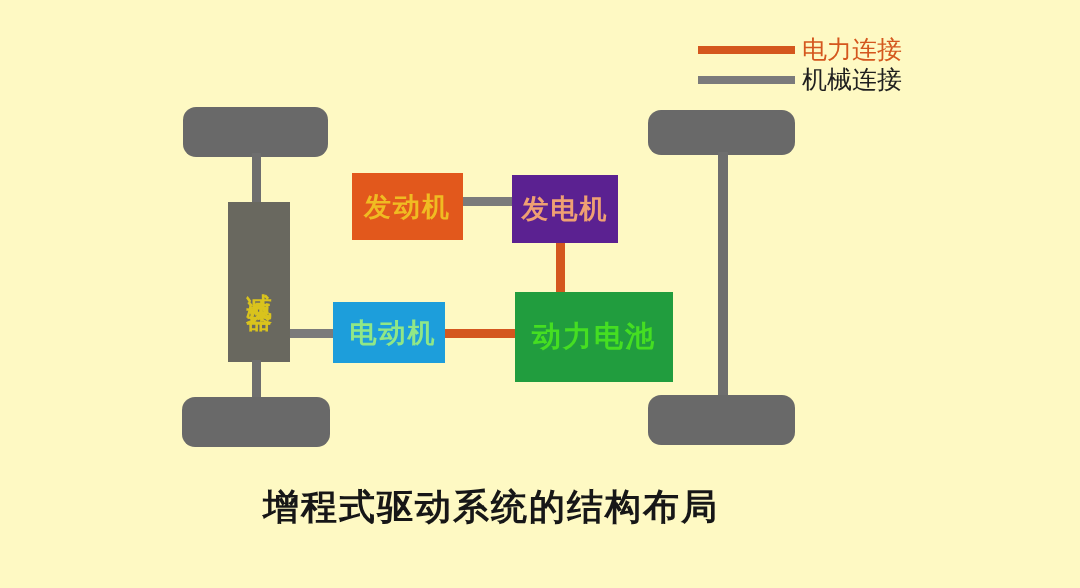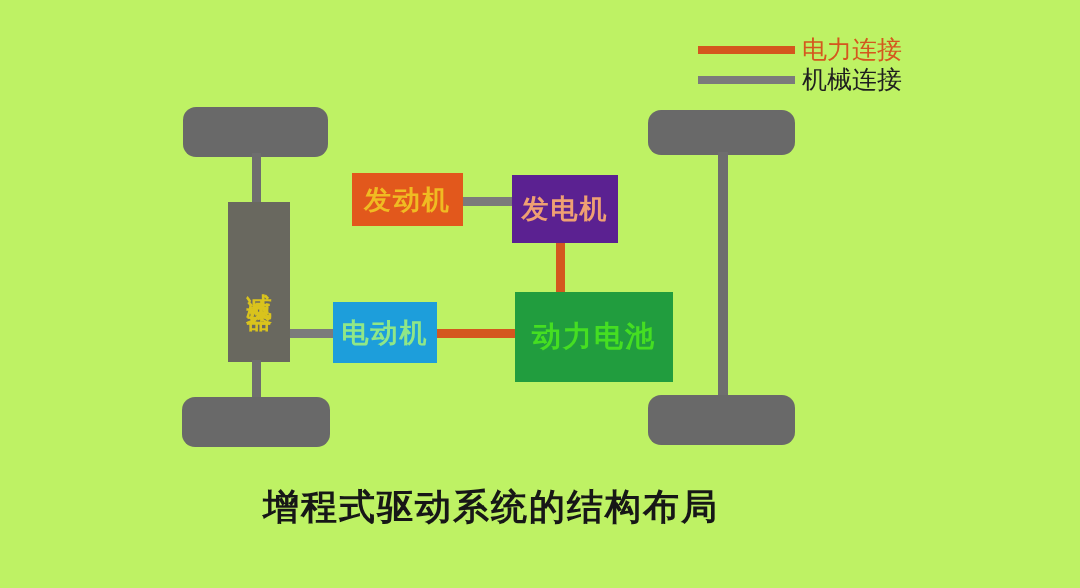--- a/index.html
+++ b/index.html
@@ -4,21 +4,21 @@
 <style>
   html, body {
     margin: 0;
     padding: 0;
     background: #ffffff;
   }
   .canvas {
     position: relative;
     width: 1080px;
     height: 588px;
-    background: #bef264;
+    background: #fef9c3;
     overflow: hidden;
     font-family: "Liberation Sans", sans-serif;
   }
   .abs { position: absolute; }
 
   
   .wheel {
     border-radius: 13px;
   }
   .axle { }
@@ -26,23 +26,23 @@
   
   .node {
     display: flex;
     align-items: center;
     justify-content: center;
     font-family: "Liberation Serif", serif;
     font-weight: bold;
     letter-spacing: 2px;
     white-space: nowrap;
   }
-  .node-engine    { left: 352px; top: 173px; width: 111px; height: 53px; font-size: 27px; }
+  .node-engine    { left: 352px; top: 173px; width: 111px; height: 67px; font-size: 27px; }
   .node-generator { left: 512px; top: 175px; width: 106px; height: 68px; font-size: 27px; }
-  .node-motor     { left: 333px; top: 302px; width: 104px; height: 61px; font-size: 27px; }
+  .node-motor     { left: 333px; top: 302px; width: 104px; height: 61px; font-size: 27px; padding-left: 8px; }
   .node-battery   { left: 515px; top: 292px; width: 158px; height: 90px; font-size: 29px; }
   .node-reducer   {
     left: 228px; top: 202px; width: 62px; height: 160px; font-size: 26px;
     writing-mode: vertical-rl;
     text-orientation: upright;
     letter-spacing: 6px;
   }
 
   
   .link { }

